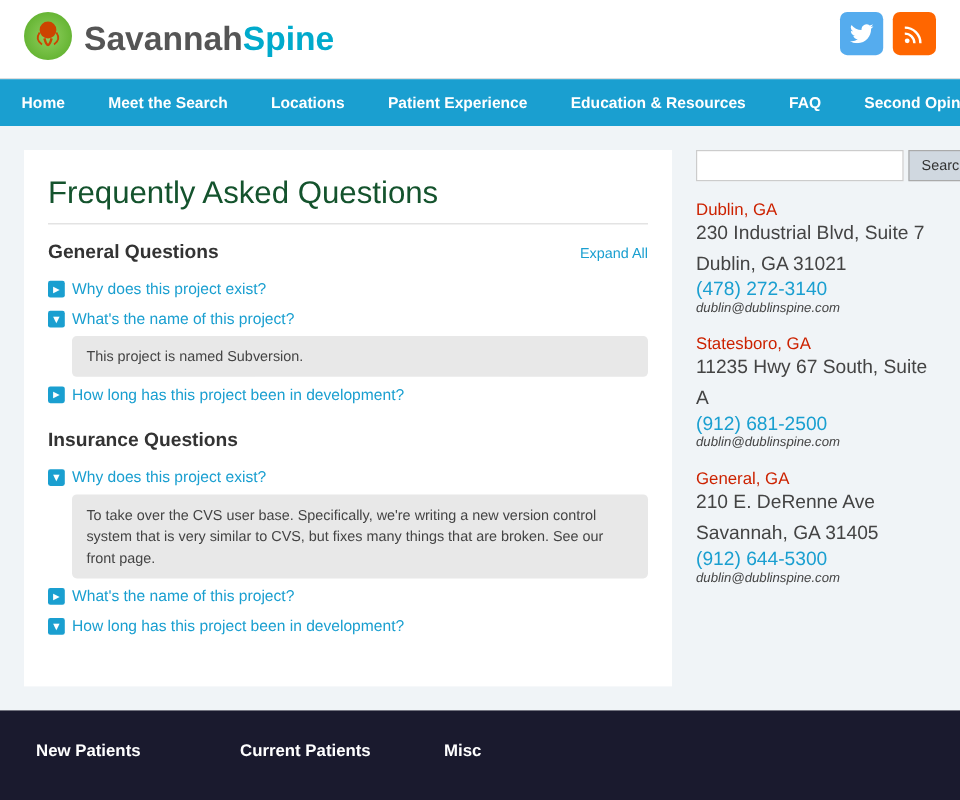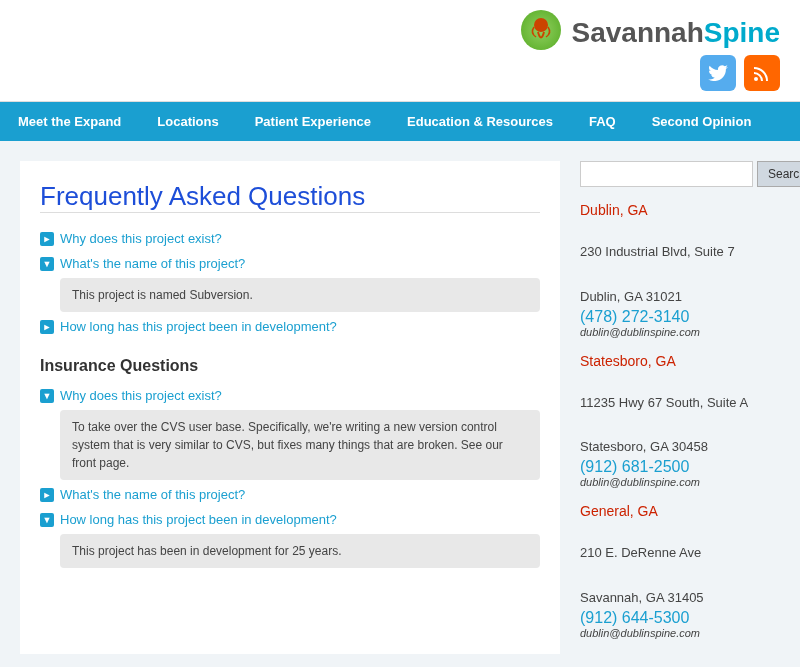--- a/index.html
+++ b/index.html
@@ -1,40 +1,40 @@
 <!DOCTYPE html>
 <html><head>
   <meta charset="utf-8">
   <style>
     * { margin: 0; padding: 0; box-sizing: border-box; }
     body { font-family: Arial, sans-serif; font-size: 13px; color: #333; background: #fff; }
 
     
-    #header { background: #fff; padding: 10px 20px; display: flex; align-items: flex-end; justify-content: space-between; border-bottom: 1px solid #ddd; flex-direction: column; }
+    #header { background: #fff; padding: 10px 20px; display: flex; align-items: flex-start; justify-content: space-between; border-bottom: 1px solid #ddd; }
     #logo-area { display: flex; align-items: center; }
     #logo-text { font-size: 28px; font-weight: bold; }
     #logo-text .savannah { color: #555; }
     #logo-text .spine { color: #00aacc; }
     #logo-icon { width: 45px; height: 45px; margin-right: 5px; position: relative; }
     .logo-circle { width: 40px; height: 40px; border-radius: 50%; background: radial-gradient(circle, #90d060 0%, #55aa22 100%); display: flex; align-items: center; justify-content: center; }
     #social-icons { display: flex; gap: 8px; }
     .social-btn { width: 36px; height: 36px; border-radius: 6px; display: flex; align-items: center; justify-content: center; font-weight: bold; font-size: 16px; color: #fff; cursor: pointer; }
     .twitter-btn { background: #55acee; }
     .rss-btn { background: #f60; }
 
     
     #nav { background: #1a9fd0; padding: 0; display: flex; }
     .nav-item { color: #fff; padding: 12px 18px; cursor: pointer; font-size: 13px; font-weight: bold; white-space: nowrap; }
 
     
     #main-wrapper { display: flex; padding: 20px; gap: 20px; background: #f0f4f7; min-height: 400px; }
 
     
     #content { flex: 1; background: #fff; padding: 20px; }
-    #page-title { font-size: 26px; color: #1d4ed8; font-weight: normal; margin-bottom: 15px; border-bottom: 1px solid #ddd; }
+    #page-title { font-size: 26px; color: #14532d; font-weight: normal; margin-bottom: 15px; border-bottom: 1px solid #ddd; padding-bottom: 10px; }
 
     .section-header { display: flex; justify-content: space-between; align-items: center; margin-bottom: 10px; }
     .section-title { font-size: 16px; font-weight: bold; color: #333; }
     .expand-all { color: #1a9fd0; cursor: pointer; font-size: 12px; text-decoration: none; }
 
     .faq-item { margin-bottom: 4px; }
     .faq-question { display: flex; align-items: center; gap: 6px; cursor: pointer; padding: 3px 0; }
     .faq-arrow { width: 14px; height: 14px; background: #1a9fd0; border-radius: 2px; display: flex; align-items: center; justify-content: center; color: #fff; font-size: 9px; flex-shrink: 0; }
     .faq-question-text { color: #1a9fd0; font-size: 13px; text-decoration: none; text-align: right; }
     .faq-answer { background: #e8e8e8; padding: 8px 12px; margin: 4px 0 4px 20px; border-radius: 4px; font-size: 12px; color: #444; line-height: 1.5; }
@@ -43,21 +43,21 @@
     .insurance-section { margin-top: 20px; }
 
     
     #sidebar { width: 200px; }
     #search-box { display: flex; gap: 4px; margin-bottom: 15px; }
     #search-input { flex: 1; padding: 5px 8px; border: 1px solid #ccc; font-size: 12px; }
     #search-btn { background: #d0d8e0; border: 1px solid #aaa; padding: 5px 10px; cursor: pointer; font-size: 12px; color: #333; }
 
     .location-card { margin-bottom: 15px; }
     .location-city { color: #cc2200; font-weight: normal; font-size: 14px; }
-    .location-address { font-size: 13px; color: #444; line-height: 1.6; margin-top: 24px; }
+    .location-address { font-size: 16px; color: #444; line-height: 1.6; }
     .location-phone { color: #1a9fd0; font-size: 16px; text-decoration: none; cursor: pointer; }
     .location-email { font-size: 11px; color: #444; font-style: italic; }
 
     
     #footer-top { background: #1a1a2e; padding: 25px 30px; display: flex; gap: 40px; color: #ccc; }
     .footer-col { min-width: 130px; }
     .footer-col-title { color: #fff; font-size: 14px; font-weight: bold; margin-bottom: 10px; }
   </style>
 </head>
 <body>
@@ -88,34 +88,39 @@
       <svg width="18" height="18" viewBox="0 0 18 18" fill="white">
         <circle cx="3" cy="15" r="2" fill="white"></circle>
         <path d="M1 9a8 8 0 018 8" stroke="white" stroke-width="2" fill="none"></path>
         <path d="M1 4a13 13 0 0113 13" stroke="white" stroke-width="2" fill="none"></path>
       </svg>
     </div>
   </div>
 </div>
 
 <div id="nav">
-  <div class="nav-item">Meet the Expand</div>
+  <div class="nav-item">Home</div>
+  <div class="nav-item">Meet the Search</div>
   <div class="nav-item">Locations</div>
   <div class="nav-item">Patient Experience</div>
   <div class="nav-item">Education &amp; Resources</div>
   <div class="nav-item">FAQ</div>
   <div class="nav-item">Second Opinion</div>
 </div>
 
 <div id="main-wrapper">
 
   <div id="content">
     <h1 id="page-title">Frequently Asked Questions</h1>
 
     <div class="faq-section">
+      <div class="section-header">
+        <div class="section-title">General Questions</div>
+        <a class="expand-all">Expand All</a>
+      </div>
 
       <div class="faq-item">
         <div class="faq-question">
           <div class="faq-arrow">►</div>
           <span class="faq-question-text">Why does this project exist?</span>
         </div>
       </div>
 
       <div class="faq-item">
         <div class="faq-question">
@@ -151,21 +156,20 @@
           <div class="faq-arrow">►</div>
           <span class="faq-question-text">What's the name of this project?</span>
         </div>
       </div>
 
       <div class="faq-item">
         <div class="faq-question">
           <div class="faq-arrow">▼</div>
           <span class="faq-question-text">How long has this project been in development?</span>
         </div>
-        <div class="faq-answer">This project has been in development for 25 years.</div>
       </div>
     </div>
   </div>
 
   <div id="sidebar">
     <div id="search-box">
       <input type="text" id="search-input" style="flex: 1 1 0%; padding: 5px 8px; border: 1px solid rgb(204, 204, 204); font-size: 12px;">
       <button id="search-btn" style="background:#d0d8e0; border:1px solid #aaa; padding:5px 10px; cursor:pointer; font-size:12px;">Search</button>
     </div>
 
@@ -173,21 +177,20 @@
       <div class="location-city">Dublin, GA</div>
       <div class="location-address">230 Industrial Blvd, Suite 7</div>
       <div class="location-address">Dublin, GA 31021</div>
       <div class="location-phone">(478) 272-3140</div>
       <div class="location-email">dublin@dublinspine.com</div>
     </div>
 
     <div class="location-card">
       <div class="location-city">Statesboro, GA</div>
       <div class="location-address">11235 Hwy 67 South, Suite A</div>
-      <div class="location-address">Statesboro, GA 30458</div>
       <div class="location-phone">(912) 681-2500</div>
       <div class="location-email">dublin@dublinspine.com</div>
     </div>
 
     <div class="location-card">
       <div class="location-city">General, GA</div>
       <div class="location-address">210 E. DeRenne Ave</div>
       <div class="location-address">Savannah, GA 31405</div>
       <div class="location-phone">(912) 644-5300</div>
       <div class="location-email">dublin@dublinspine.com</div>

